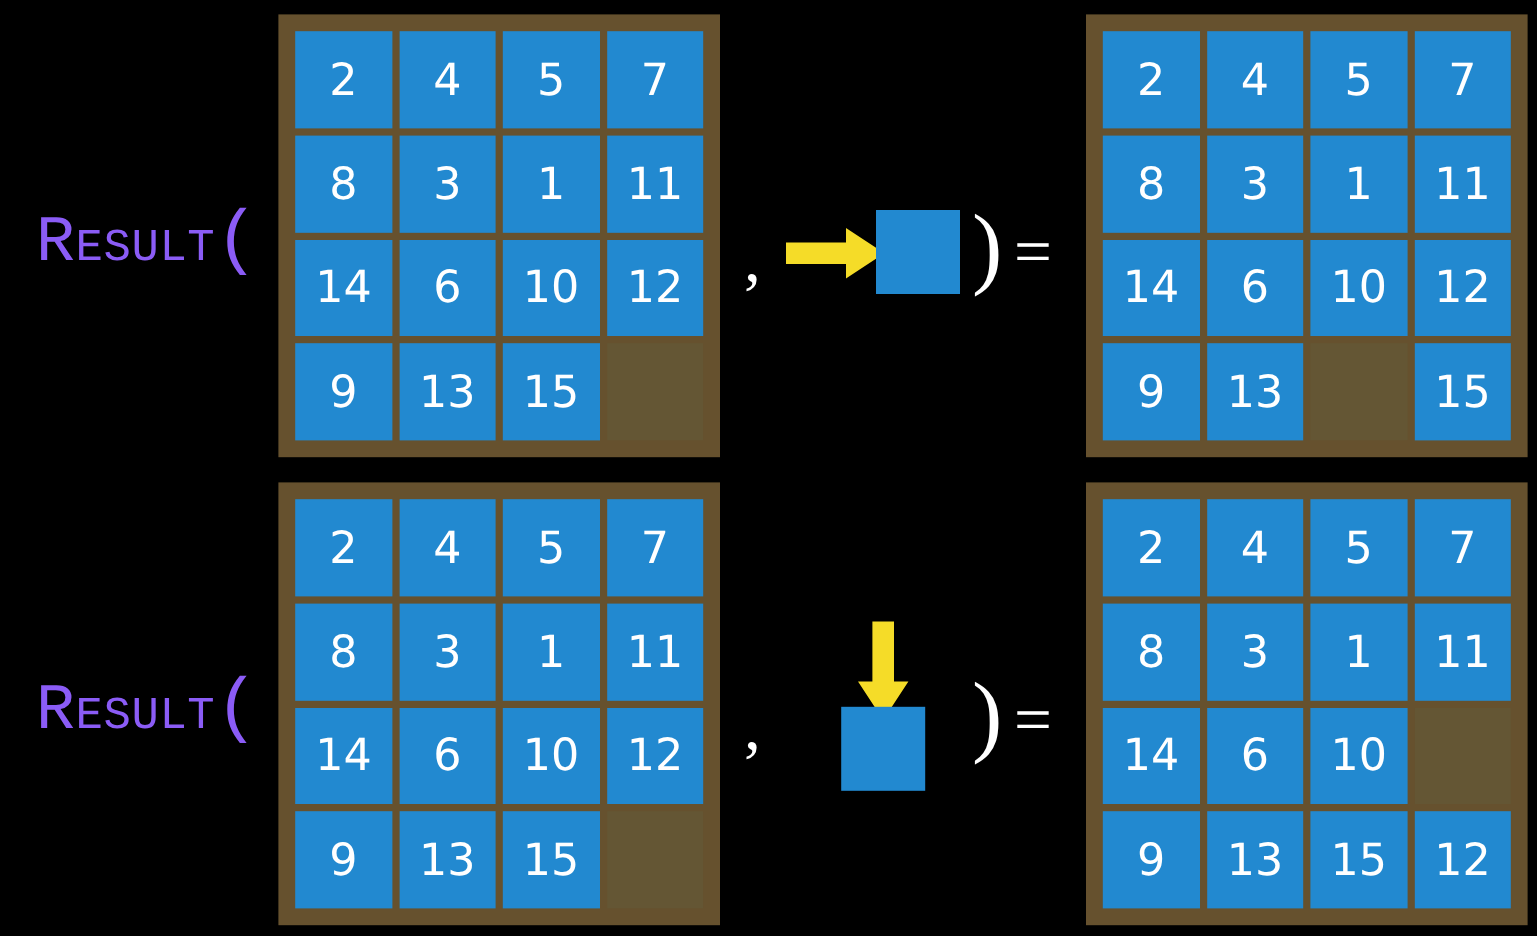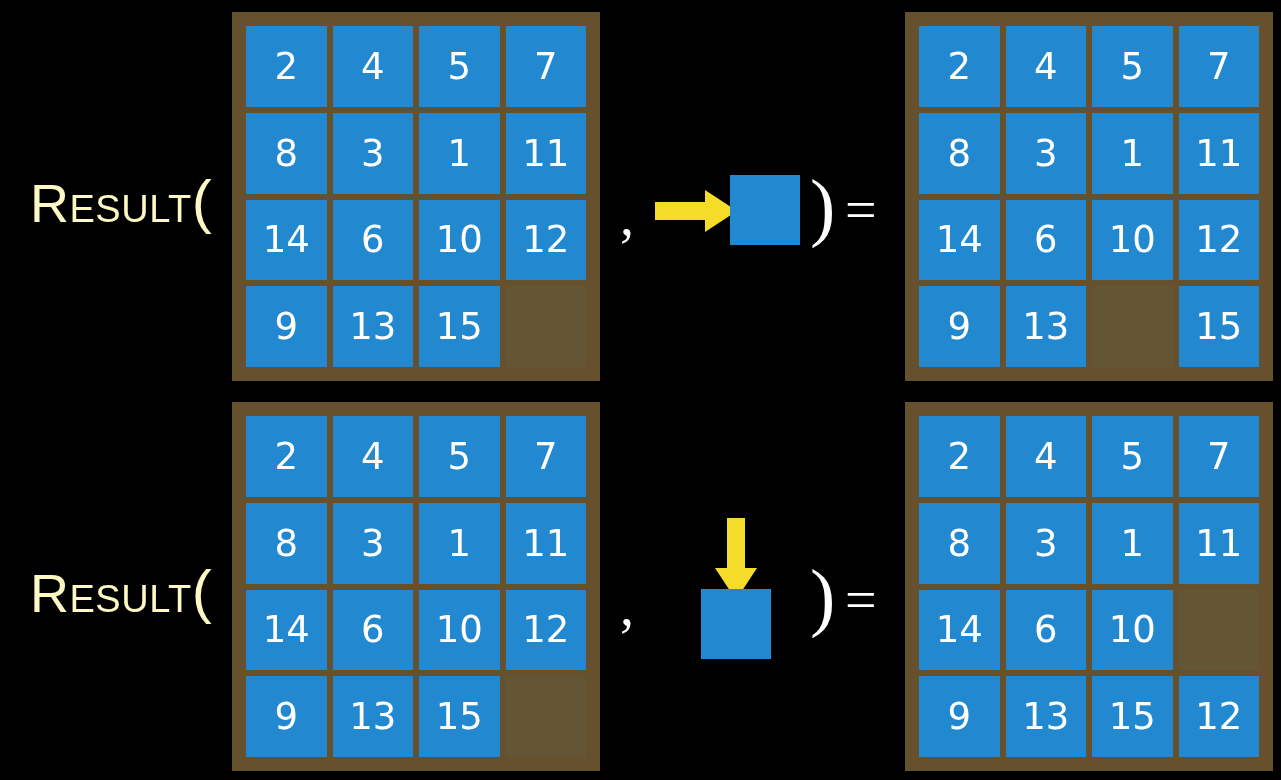--- a/index.html
+++ b/index.html
@@ -16,22 +16,22 @@
   #stage {
     position: relative;
     width: 1281px;
     height: 780px;
     background: #000000;
   }
 
   
   .result-label {
     position: absolute;
-    color: #fef9c3;
-    font-family: Liberation Sans, sans-serif;
+    color: #8b5cf6;
+    font-family: Liberation Mono, monospace;
     font-variant: small-caps;
     white-space: nowrap;
     line-height: 1;
     letter-spacing: 0.5px;
   }
   .result-label .big {
     font-size: 54px;
   }
   .result-label .paren {
     font-size: 60px;

